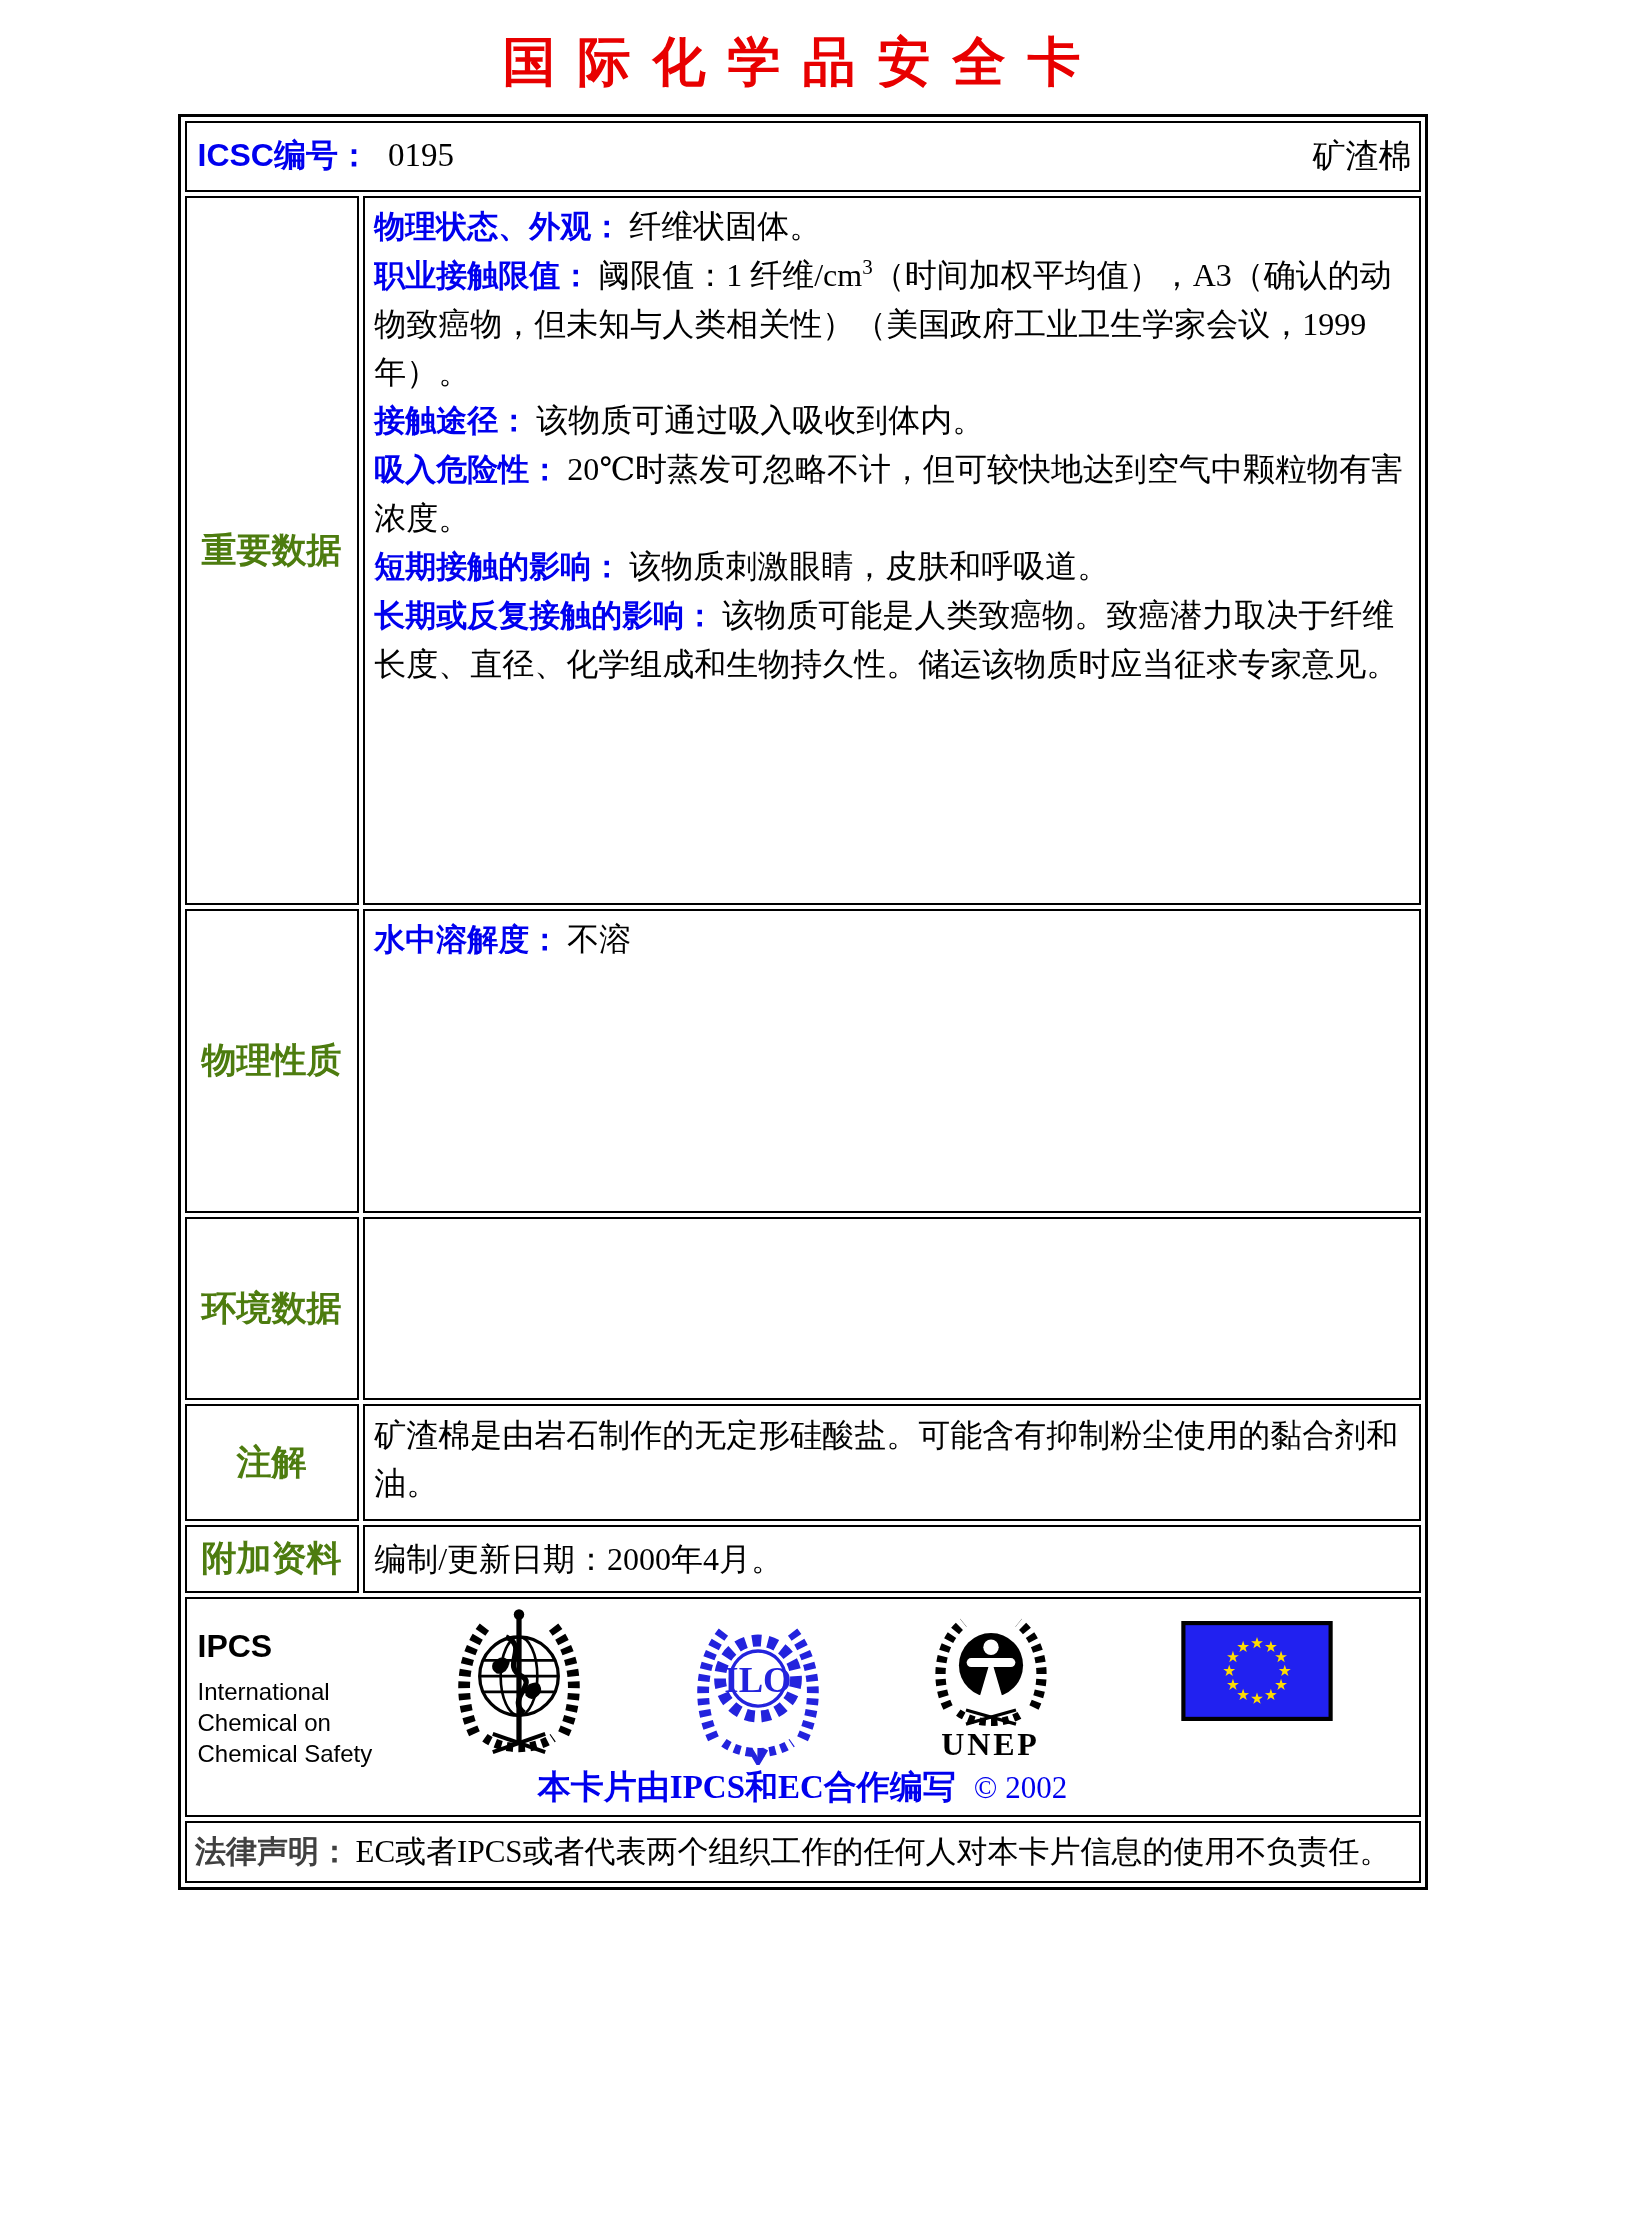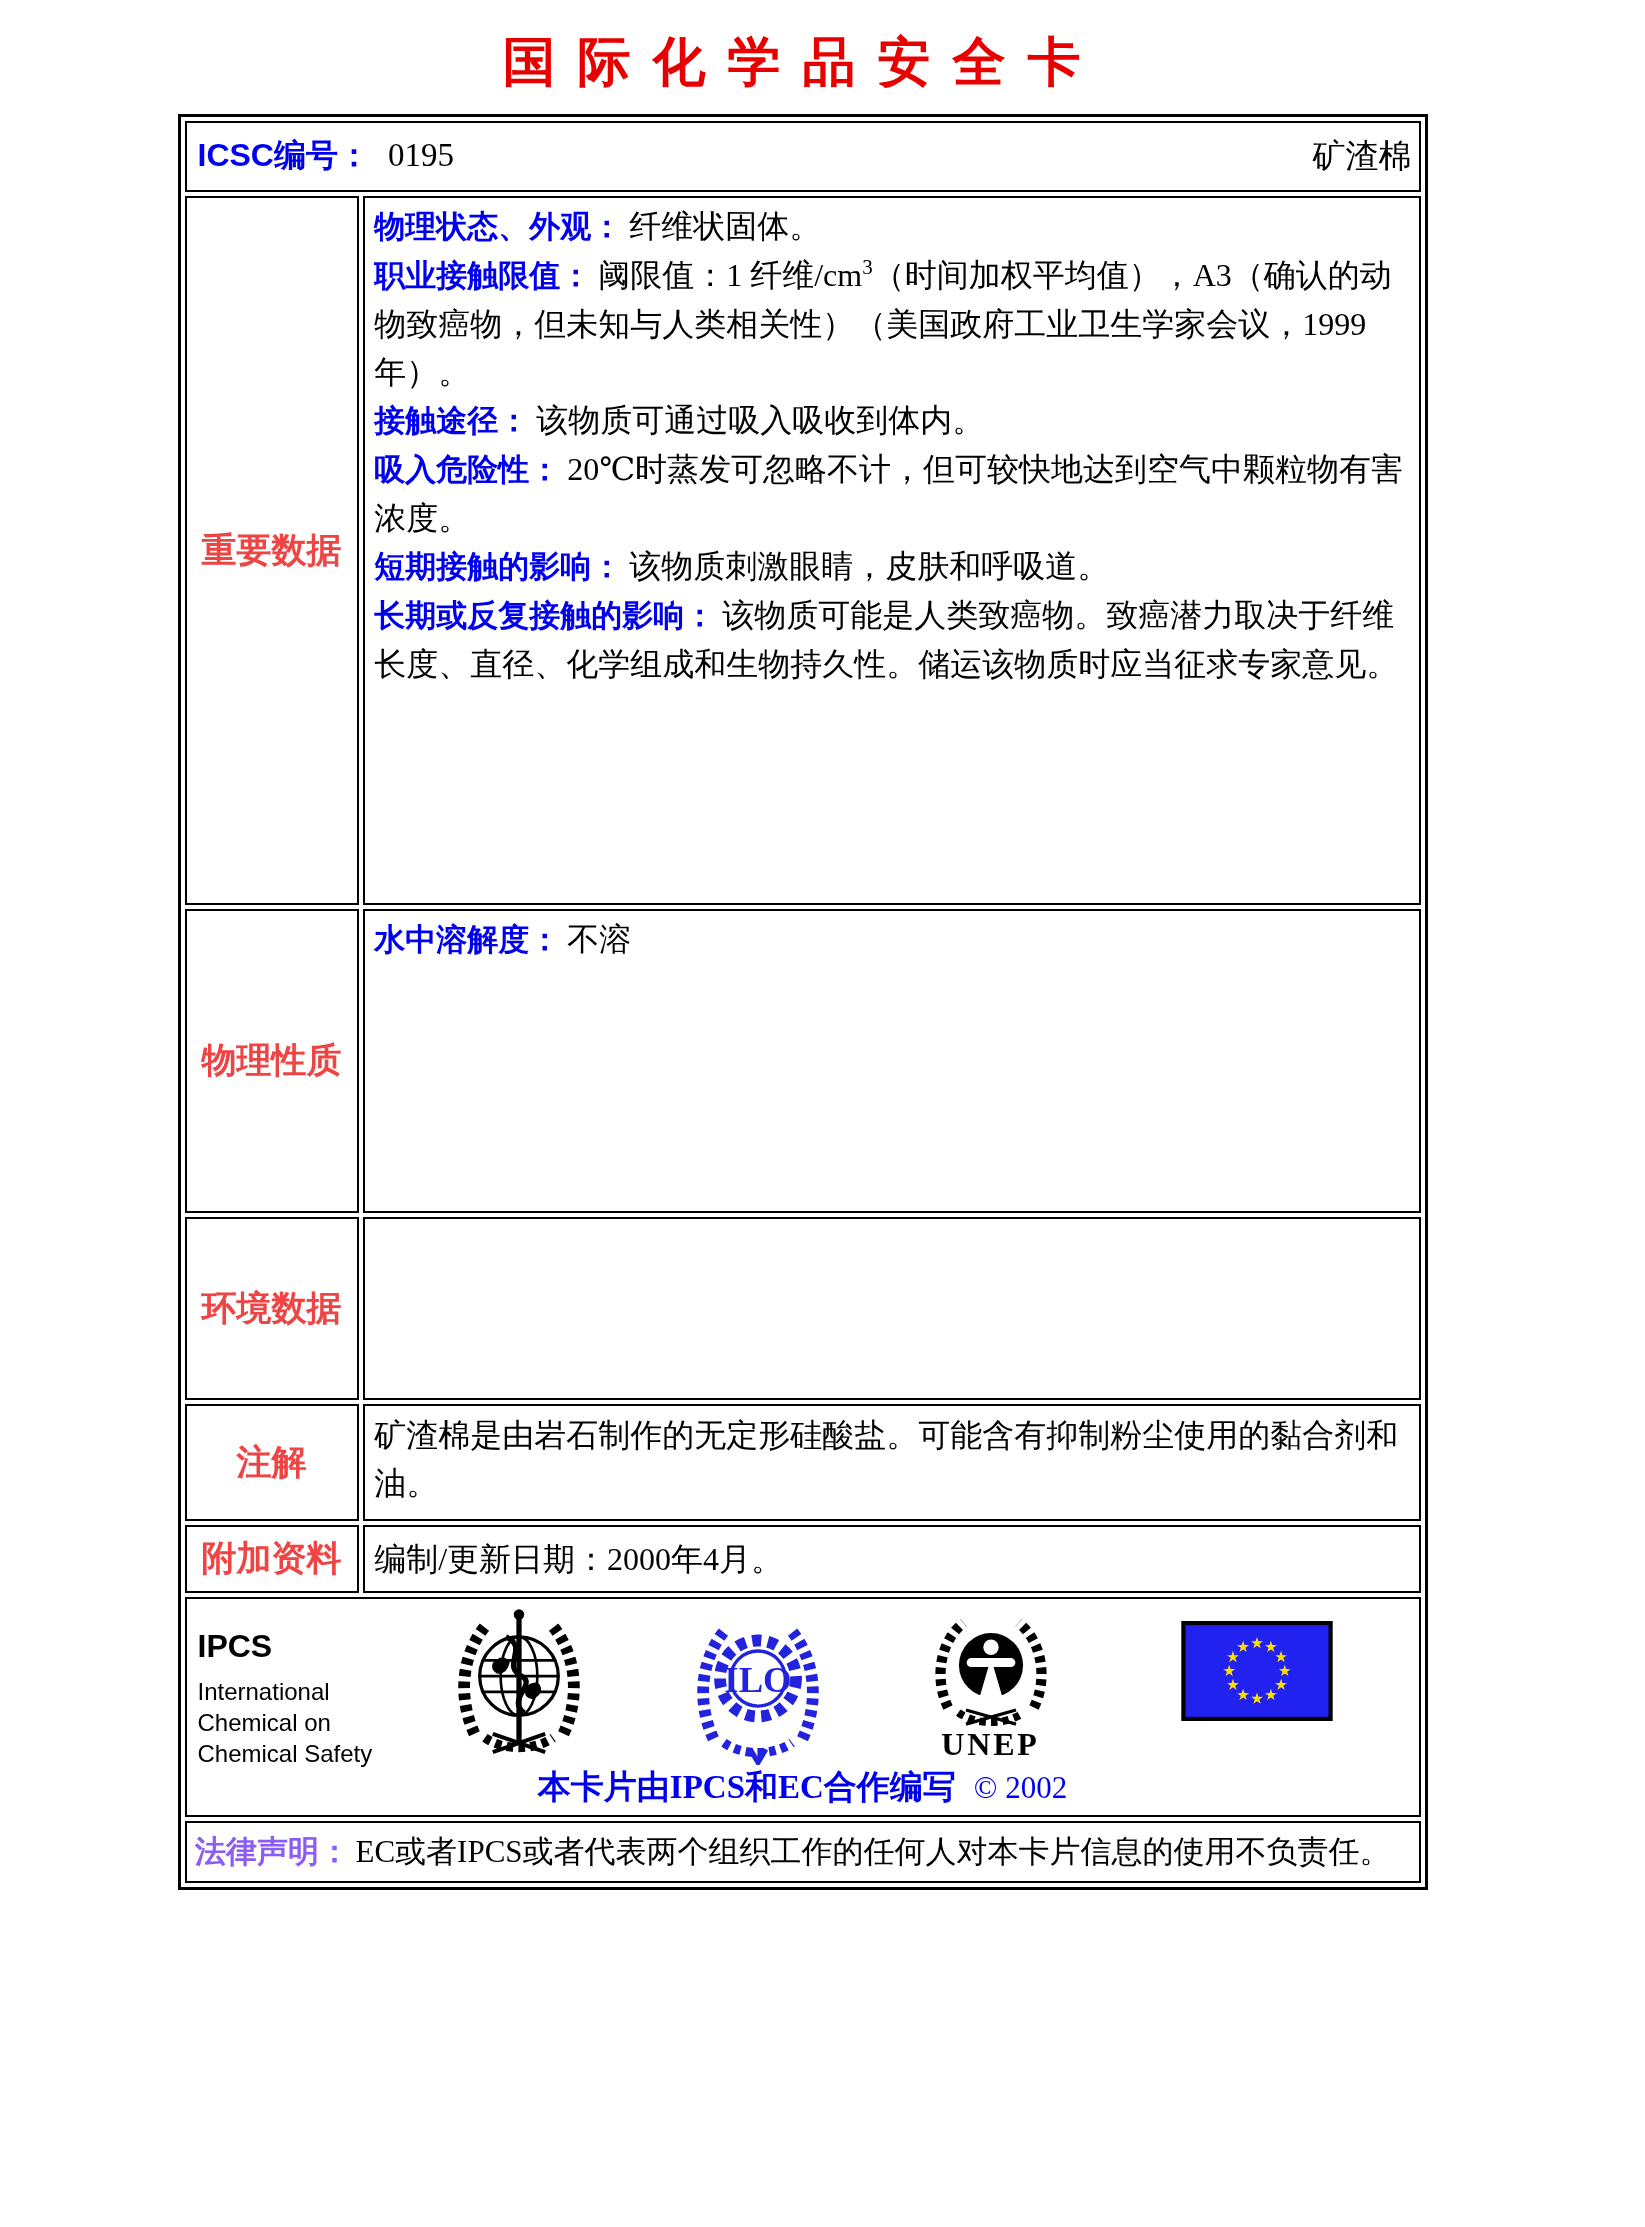--- a/index.html
+++ b/index.html
@@ -6,21 +6,21 @@
   .page{position:relative;width:1605px;height:2227px;background:#ffffff;overflow:hidden;
         font-family:"Liberation Serif","DejaVu Serif",serif;color:#000;margin-top:6px;}
   .title{margin:0;padding-top:21px;text-align:center;
          font-family:"Liberation Serif","DejaVu Serif",serif;font-weight:bold;
          color:#e80000;font-size:53px;letter-spacing:22px;}
   table.card{margin:15.3px auto 0 auto;width:1250px;background:#ffffff;
              border:3.5px solid #000;border-collapse:separate;border-spacing:4.2px;table-layout:fixed;}
   td{border:2.1px solid #000;background:#ffffff;vertical-align:top;overflow:hidden;}
   td.lbl{text-align:center;vertical-align:middle;
          font-family:"Liberation Sans","DejaVu Sans",sans-serif;font-weight:600;
-         color:#ef4444;font-size:35px;padding:0;}
+         color:#4d7c0f;font-size:35px;padding:0;}
   td.cnt{padding:4.2px 9.7px;font-size:32px;line-height:48px;}
   .field{margin:0;}
   .f-label{font-family:"Liberation Sans","DejaVu Sans",sans-serif;font-weight:700;
            color:#0000ee;font-size:31px;margin-right:7px;}
   .f-text{color:#000;}
   sup.f-sup{font-size:21px;line-height:0;}
   
   td.icsc-row{height:67px;vertical-align:middle;padding:0 7px 0 11px;font-size:33px;}
   .icsc-label{font-family:"Liberation Sans","DejaVu Sans",sans-serif;font-weight:600;
               color:#0000ee;font-size:32px;margin-right:18px;}
@@ -46,21 +46,21 @@
               font-size:32px;letter-spacing:2.8px;margin-top:-4.2px;}
   .logo-eu{left:994px;top:22px;}
   .caption-row{position:absolute;left:0;right:0;bottom:5.6px;text-align:center;}
   .caption-text{font-family:"Liberation Serif","DejaVu Serif",serif;font-weight:700;
                 color:#0000ee;font-size:33px;}
   .caption-copyright{font-family:"Liberation Serif","DejaVu Serif",serif;
                      color:#0000ee;font-size:31px;margin-left:18px;}
   
   td.legal-cell{height:58px;vertical-align:middle;padding:0 8.4px;}
   .legal-label{font-family:"Liberation Sans","DejaVu Sans",sans-serif;font-weight:700;
-               color:#8b5cf6;font-size:31px;margin-right:5.6px;}
+               color:#404040;font-size:31px;margin-right:5.6px;}
   .legal-text{font-size:31px;}
 </style>
 </head>
 <body>
 
 <div class="page">
 
   <h1 class="title">国际化学品安全卡</h1>
 
   <table class="card">

